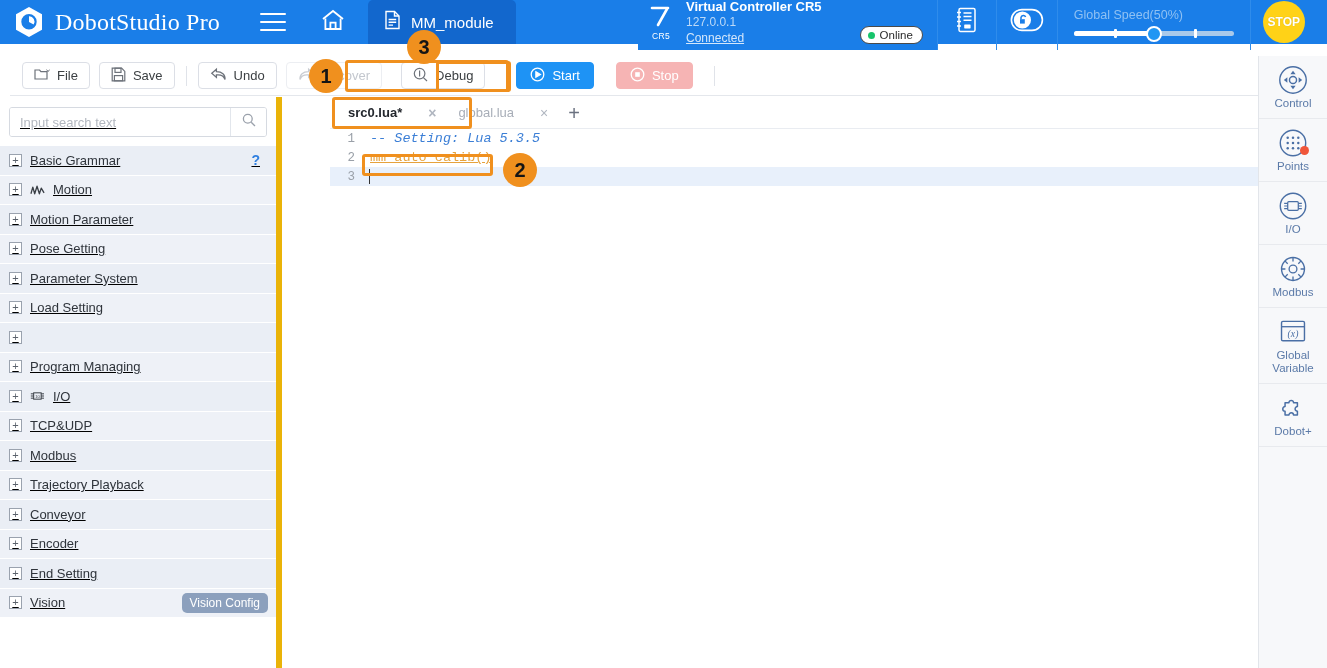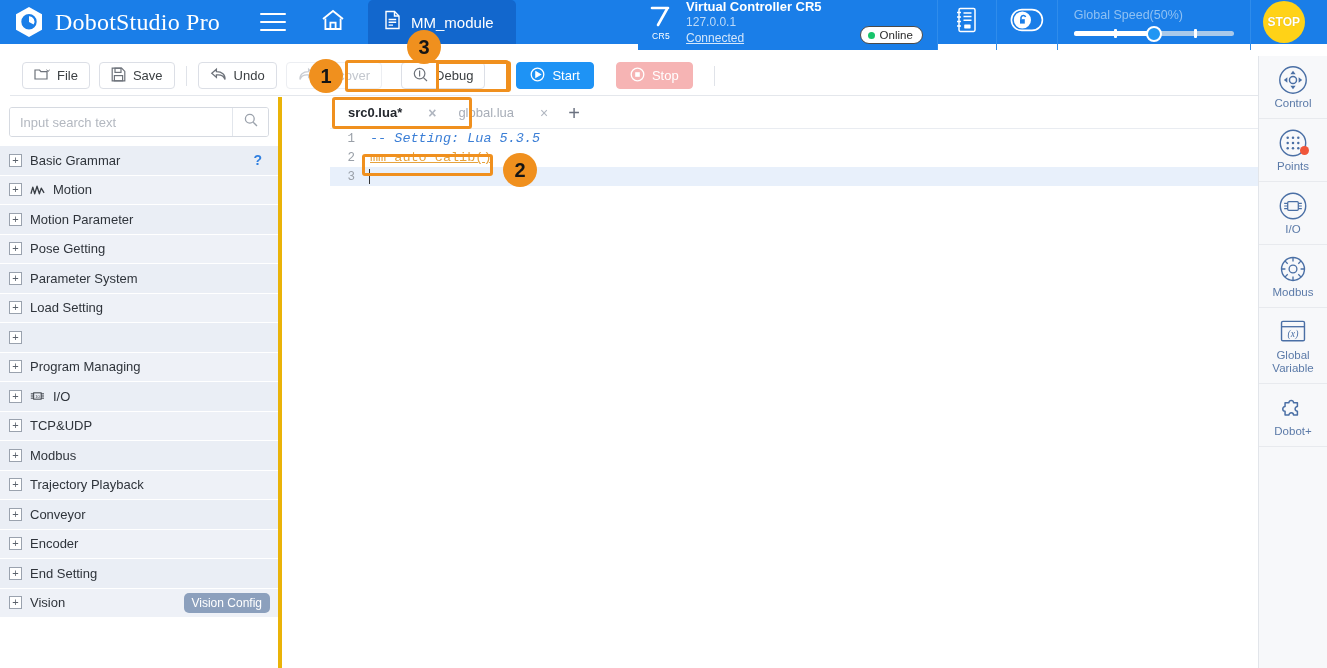--- a/index.html
+++ b/index.html
@@ -99,21 +99,21 @@
   .tb-btn.primary {
     background: #1e93f5; border-color: #1e93f5; color: #fff; padding: 0 13px;
   }
   .tb-btn.danger {
     background: #f6b4b4; border-color: #f6b4b4; color: #ffffff; padding: 0 13px; cursor: default;
   }
 
   
   .sidebar {
     position: absolute; left: 0; top: 97px; width: 282px; height: 571px;
-    background: #ffffff; border-right: 4px solid #eab308;
+    background: #ffffff; border-right: 6px solid #eab308; text-decoration: underline;
   }
   .search-wrap { padding: 10px 9px 9px 9px; }
   .search-row {
     display: flex; height: 30px; border: 1px solid #d6dae1; border-radius: 3px; overflow: hidden;
   }
   .search-input {
     flex: 1; border: none; outline: none; padding: 0 10px; font-size: 13px; color: #30343a;
     font-family: "Liberation Sans", sans-serif; background: #fff;
   }
   .search-input::placeholder { color: #b3b8c0; }

